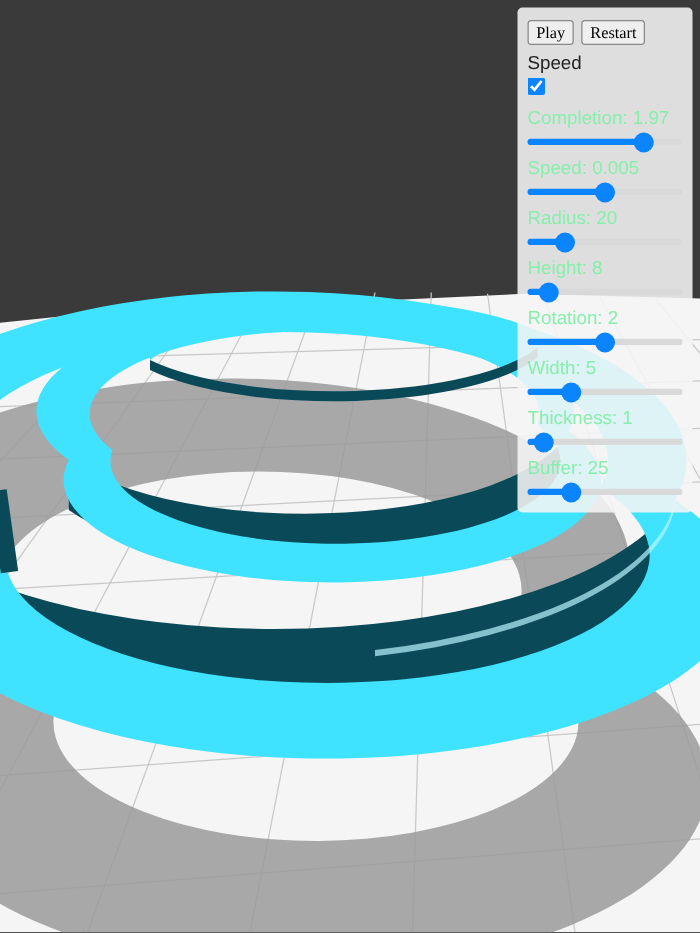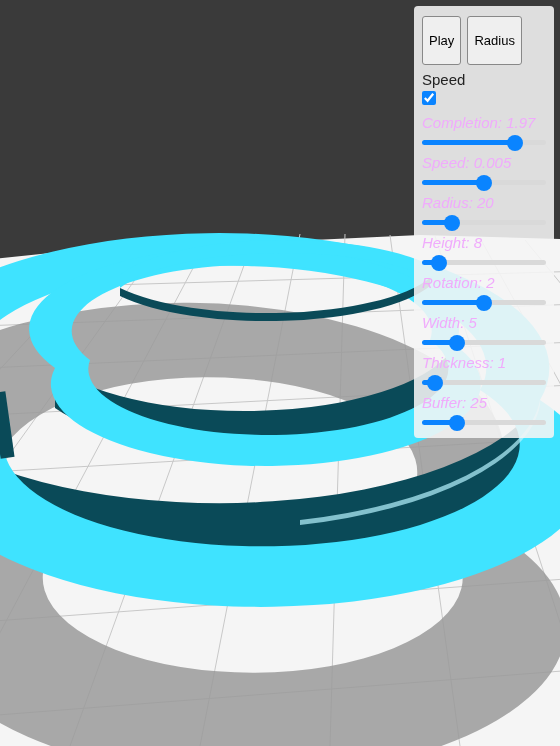--- a/index.html
+++ b/index.html
@@ -33,38 +33,38 @@
     border-radius: 4px;
     padding: 6px 8px 10px 8px;
     font-size: 15px;
     color: #222;
   }
   .panel .row {
     margin-top: 4px;
   }
   .panel button {
     font-size: 13px;
-    padding: 16px 6px;
+    padding: 1px 6px;
     background: #efefef;
     border: 1px solid #888;
     border-radius: 3px;
     cursor: pointer;
     margin-right: 2px;
+    font-family: Liberation Serif, serif;
   }
   .label {
     display: block;
     margin-top: 6px;
     font-size: 15px;
     color: #222;
   }
   .labelpair {
     margin-top: 6px;
     font-size: 15px;
-    color: #f0abfc;
-    font-style: italic;
+    color: #86efac;
   }
   input[type=checkbox] {
     width: 14px; height: 14px;
     accent-color: #0a84ff;
     margin: 3px 0 0 0;
   }
   input[type=range] {
     -webkit-appearance: none;
     width: 100%;
     height: 5px;
@@ -169,21 +169,21 @@
                A 175 55 0 0 1 430 265
                L 430 278
                A 175 55 0 0 0 120 288 Z" fill="#3fe3ff"></path>
       <path d="M 120 288 A 175 55 0 0 0 430 278 L 430 286 A 175 55 0 0 1 120 296 Z" fill="#0a4a58"></path>
     </svg>
   </div>
 
   <div class="panel">
     <div class="row">
       <button>Play</button>
-      <button>Radius</button>
+      <button>Restart</button>
     </div>
 
     <span class="label">Speed</span>
     <input type="checkbox" id="loop-cb" checked="" style="">
 
     <div id="sliders-host"><div class="labelpair">Completion: 1.97</div><input type="range" min="0" max="2.5" step="0.01" value="1.97" style="background: linear-gradient(to right, rgb(10, 132, 255) 0%, rgb(10, 132, 255) 78.8%, rgb(217, 217, 217) 78.8%, rgb(217, 217, 217) 100%);"><div class="labelpair">Speed: 0.005</div><input type="range" min="0" max="0.01" step="0.001" value="0.005" style="background: linear-gradient(to right, rgb(10, 132, 255) 0%, rgb(10, 132, 255) 50%, rgb(217, 217, 217) 50%, rgb(217, 217, 217) 100%);"><div class="labelpair">Radius: 20</div><input type="range" min="0" max="100" step="1" value="20" style="background: linear-gradient(to right, rgb(10, 132, 255) 0%, rgb(10, 132, 255) 20%, rgb(217, 217, 217) 20%, rgb(217, 217, 217) 100%);"><div class="labelpair">Height: 8</div><input type="range" min="0" max="100" step="1" value="8" style="background: linear-gradient(to right, rgb(10, 132, 255) 0%, rgb(10, 132, 255) 8%, rgb(217, 217, 217) 8%, rgb(217, 217, 217) 100%);"><div class="labelpair">Rotation: 2</div><input type="range" min="0" max="4" step="0.1" value="2" style="background: linear-gradient(to right, rgb(10, 132, 255) 0%, rgb(10, 132, 255) 50%, rgb(217, 217, 217) 50%, rgb(217, 217, 217) 100%);"><div class="labelpair">Width: 5</div><input type="range" min="0" max="20" step="1" value="5" style="background: linear-gradient(to right, rgb(10, 132, 255) 0%, rgb(10, 132, 255) 25%, rgb(217, 217, 217) 25%, rgb(217, 217, 217) 100%);"><div class="labelpair">Thickness: 1</div><input type="range" min="0" max="20" step="1" value="1" style="background: linear-gradient(to right, rgb(10, 132, 255) 0%, rgb(10, 132, 255) 5%, rgb(217, 217, 217) 5%, rgb(217, 217, 217) 100%);"><div class="labelpair">Buffer: 25</div><input type="range" min="0" max="100" step="1" value="25" style="background: linear-gradient(to right, rgb(10, 132, 255) 0%, rgb(10, 132, 255) 25%, rgb(217, 217, 217) 25%, rgb(217, 217, 217) 100%);"></div>
   </div>
 
 </div>
 

